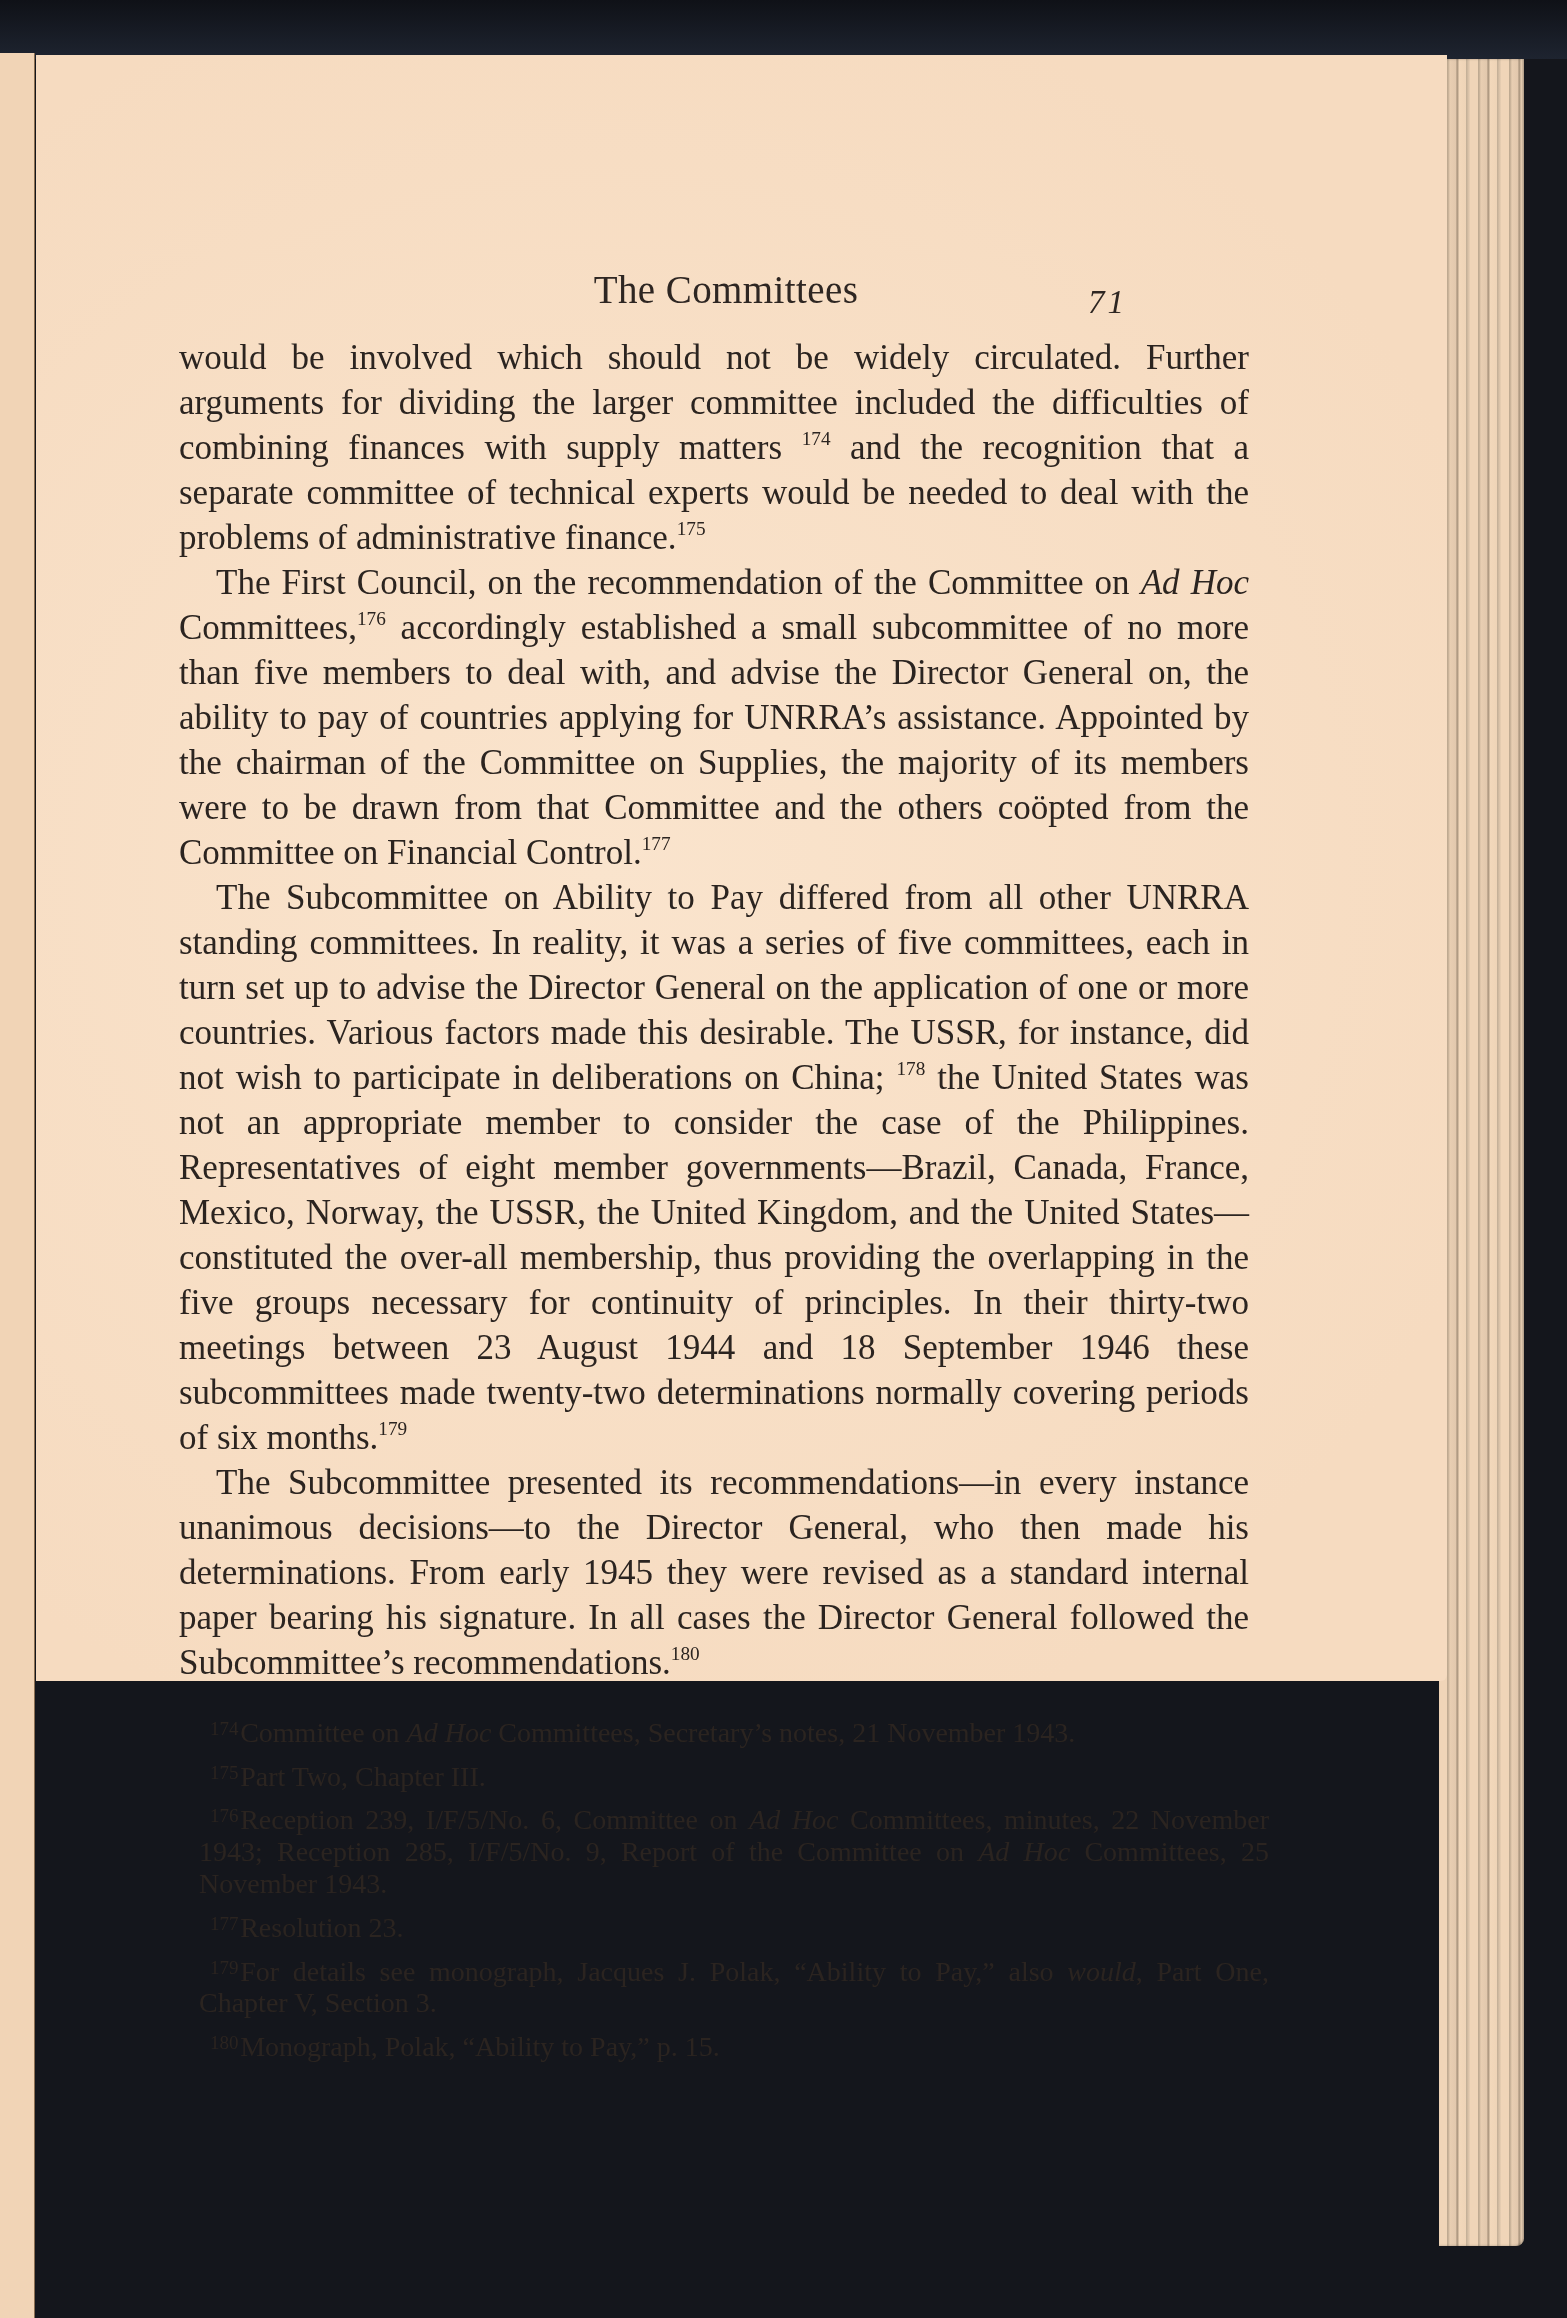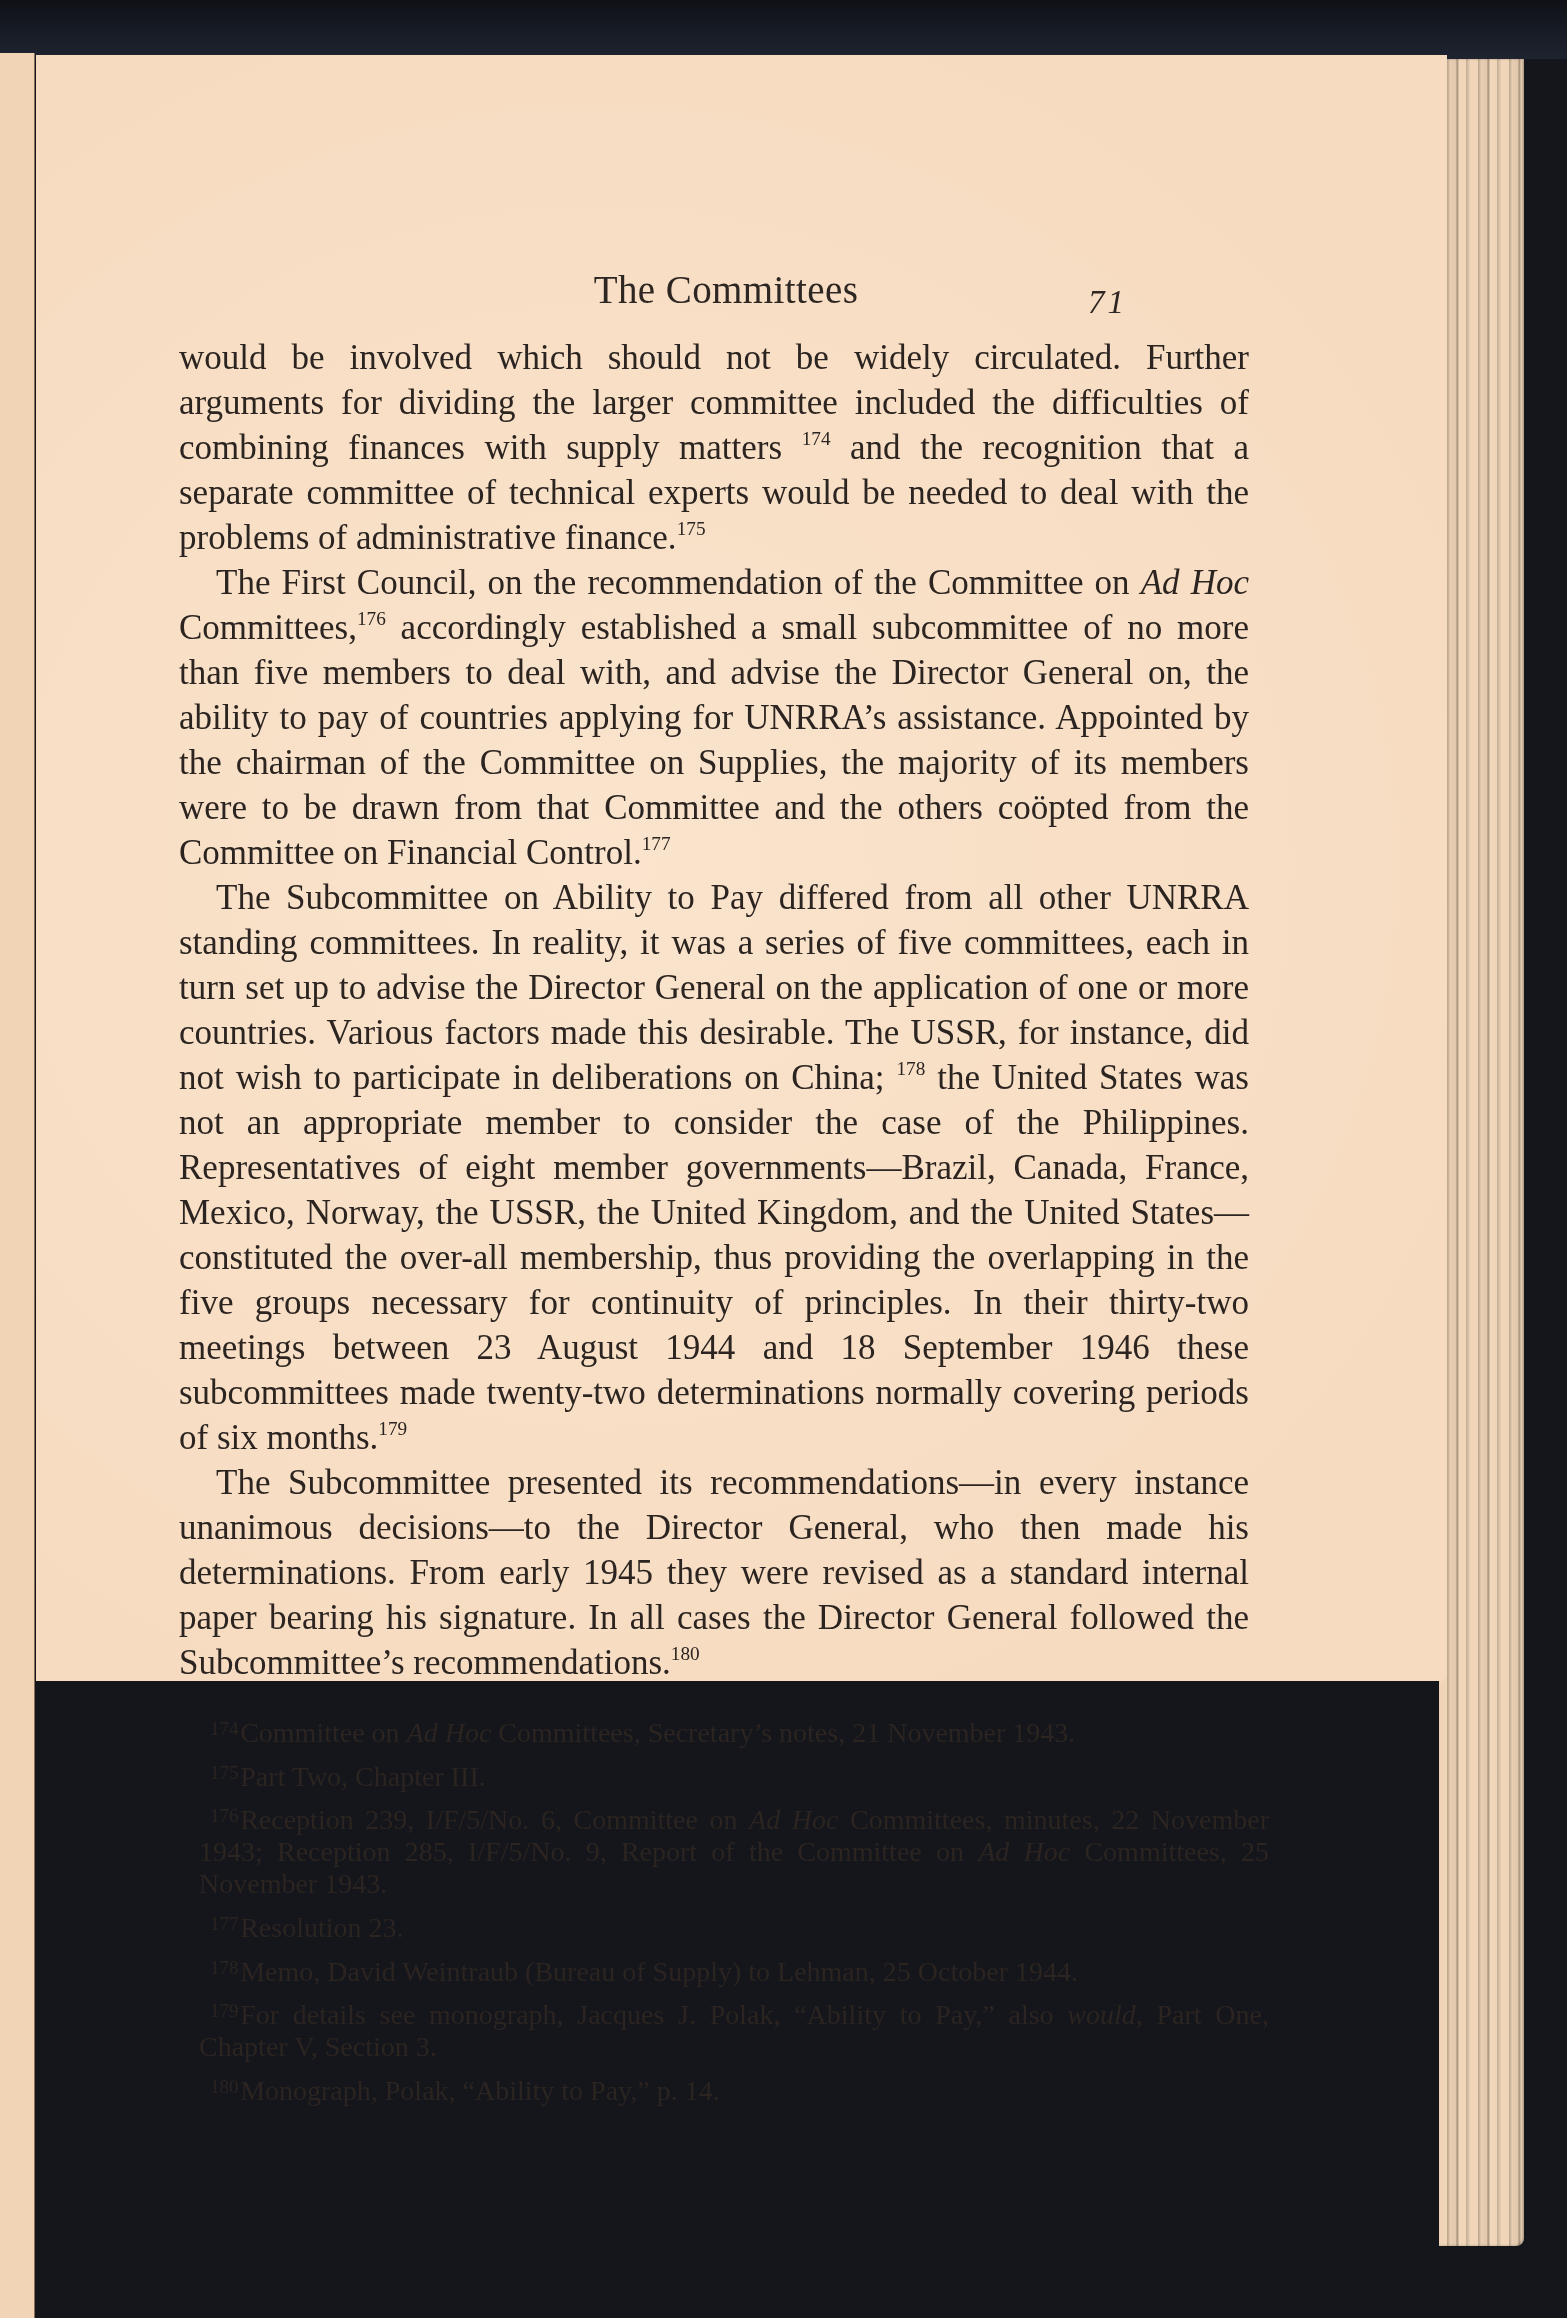--- a/index.html
+++ b/index.html
@@ -76,18 +76,17 @@
       <p class="indent"><span>The First Council, on the recommendation of the Committee on </span><i>Ad Hoc</i><span> Committees,</span><sup>176</sup><span> accordingly established a small subcommittee of no more than five members to deal with, and advise the Director General on, the ability to pay of countries applying for UNRRA’s assistance. Appointed by the chairman of the Committee on Supplies, the majority of its members were to be drawn from that Committee and the others coöpted from the Committee on Financial Control.</span><sup>177</sup></p>
       <p class="indent"><span>The Subcommittee on Ability to Pay differed from all other UNRRA standing committees. In reality, it was a series of five com­mittees, each in turn set up to advise the Director General on the application of one or more countries. Various factors made this de­sirable. The USSR, for instance, did not wish to participate in delibera­tions on China; </span><sup>178</sup><span> the United States was not an appropriate member to consider the case of the Philippines. Representatives of eight member governments—Brazil, Canada, France, Mexico, Norway, the USSR, the United Kingdom, and the United States—constituted the over-all membership, thus providing the overlapping in the five groups neces­sary for continuity of principles. In their thirty-two meetings be­tween 23 August 1944 and 18 September 1946 these subcommittees made twenty-two determinations normally covering periods of six months.</span><sup>179</sup></p>
       <p class="indent"><span>The Subcommittee presented its recommendations—in every in­stance unanimous decisions—to the Director General, who then made his determinations. From early 1945 they were revised as a standard internal paper bearing his signature. In all cases the Director General followed the Subcommittee’s recommendations.</span><sup>180</sup></p>
     </div>
 
   <div class="footnotes" id="footnotes">
       <p class="fn" style="text-indent: 0px;"><span style="display: inline-block; width: 11px;"></span><span class="fn-num">174</span><span>Committee on </span><i>Ad Hoc</i><span> Committees, Secretary’s notes, 21 November 1943.</span></p>
       <p class="fn" style="text-indent: 0px;"><span style="display: inline-block; width: 11px;"></span><span class="fn-num">175</span><span>Part Two, Chapter III.</span></p>
       <p class="fn" style="text-indent: 0px;"><span style="display: inline-block; width: 11px;"></span><span class="fn-num">176</span><span>Reception 239, I/F/5/No. 6, Committee on </span><i>Ad Hoc</i><span> Committees, minutes, 22 No­vember 1943; Reception 285, I/F/5/No. 9, Report of the Committee on </span><i>Ad Hoc</i><span> Com­mittees, 25 November 1943.</span></p>
       <p class="fn" style="text-indent: 0px;"><span style="display: inline-block; width: 11px;"></span><span class="fn-num">177</span><span>Resolution 23.</span></p>
-      <p class="fn" style="text-indent: 0px;"><span style="display: inline-block; width: 11px;"></span><span class="fn-num">178</span><span>Memo, David Weintraub (Bureau of Supply) to Lehman, 25 October 1944.</span></p>
       <p class="fn" style="text-indent: 0px;"><span style="display: inline-block; width: 11px;"></span><span class="fn-num">179</span><span>For details see monograph, Jacques J. Polak, “Ability to Pay,” also </span><i>would</i><span>, Part One, Chapter V, Section 3.</span></p>
-      <p class="fn" style="text-indent: 0px;"><span style="display: inline-block; width: 11px;"></span><span class="fn-num">180</span><span>Monograph, Polak, “Ability to Pay,” p. 14.</span></p>
+      <p class="fn" style="text-indent: 0px;"><span style="display: inline-block; width: 11px;"></span><span class="fn-num">180</span><span>Monograph, Polak, “Ability to Pay,” p. 15.</span></p>
     </div>
 </div>
 
 
 </body></html>

